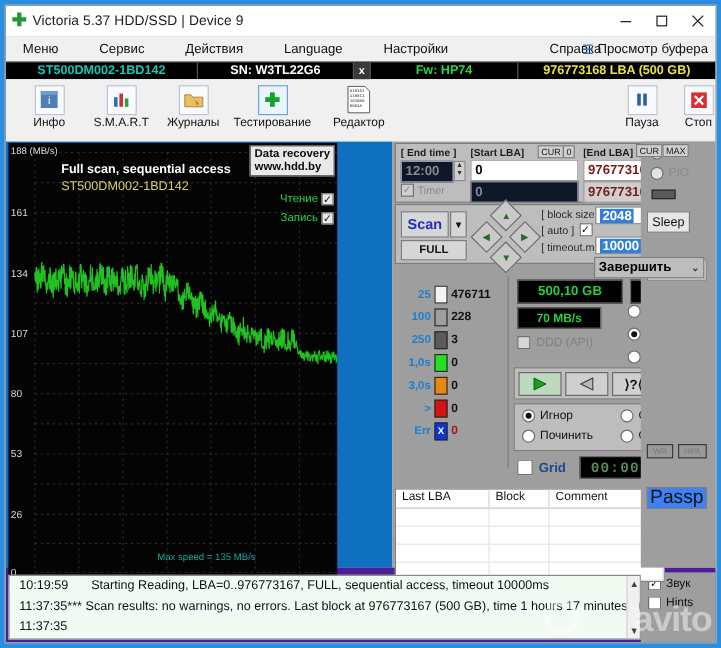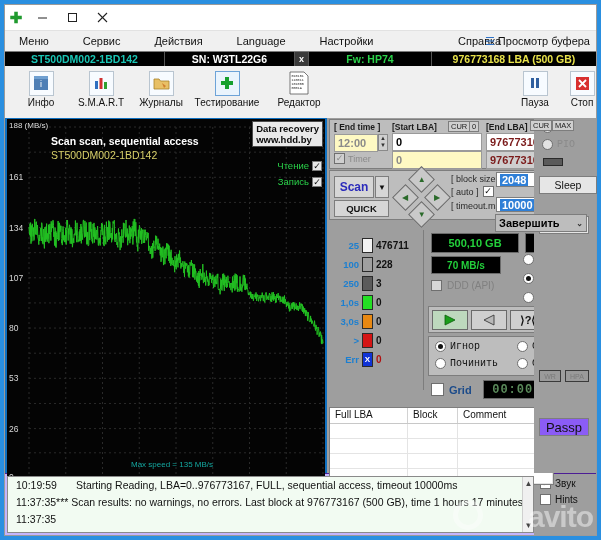--- a/index.html
+++ b/index.html
@@ -73,21 +73,21 @@
   .icbox {
     width:25px; height:25px; border:1px solid #b9c5d0; background:#f7fbff;
     display:flex; align-items:center; justify-content:center;
   }
 
   
   .body { flex:1; display:flex; position:relative; min-height:0; }
 
   
   .graphwrap { width:322px; background:#0f70c0; padding:1px 0 0 2px; position:relative; flex:none; }
-  .graph { position:relative; width:318px; height:372px; background:#040404; overflow:hidden; }
+  .graph { position:relative; width:274px; height:372px; background:#040404; overflow:hidden; }
   .graph svg { position:absolute; left:0; top:0; }
   .g-title { position:absolute; left:44px; top:16px; font-size:10.5px; font-weight:bold; color:#ffffff; }
   .g-sub   { position:absolute; left:44px; top:30px; font-size:10.5px; color:#d8d06a; }
   .g-unit  { position:absolute; left:2px; top:2px; font-size:8px; color:#dcdcdc; }
   .ylab    { position:absolute; left:2px; font-size:8.5px; color:#d9d9d9; }
   .xlab    { position:absolute; bottom:1px; font-size:8px; color:#d9d9d9; }
   .wmk {
     position:absolute; right:2px; top:2px; background:#e9e9e9; border:1px solid #4a4a4a;
     padding:1px 3px; font-size:9.5px; font-weight:bold; color:#0a0a0a; line-height:11px; text-align:left;
   }
@@ -103,21 +103,21 @@
 
   .ctlbox {
     position:absolute; background:#bdbdbd; border:1px solid #7d7d7d;
   }
   .lbl { font-size:9px; color:#2a2a2a; white-space:nowrap; }
   .tinyhdr { font-size:8.5px; color:#1a1a1a; font-weight:bold; }
   .inp {
     background:#ffffff; border:1px solid #9a9a9a; font-size:11px; font-weight:bold;
     padding:1px 3px; line-height:14px;
   }
-  .inp.dim { background:#fef9c3; color:#8a8a8a; }
+  .inp.dim { background:#0f172a; color:#8a8a8a; }
   .cur {
     font-size:7.5px; background:#cfcfcf; border:1px solid #7d7d7d; padding:0 2px; color:#1a1a1a;
   }
   .btn {
     background:#d6d6d6; border:1px solid #7d7d7d; font-size:10px; color:#111;
     display:flex; align-items:center; justify-content:center; cursor:default;
   }
   .btn.blue { color:#2b2bbb; font-weight:bold; font-size:12px; }
   .combo {
     background:#ffffff; border:1px solid #7d7d7d; display:flex; align-items:center;
@@ -140,21 +140,21 @@
   .stnum { width:26px; text-align:right; font-size:9.5px; color:#1c7fd0; font-weight:bold; }
   .stsw  { width:11px; height:15px; border:1px solid #2a2a2a; }
   .stval { font-size:10px; color:#111; font-weight:bold; }
 
   
   .lcd {
     background:#000; display:flex; align-items:center; justify-content:center;
     font-size:11px; font-weight:bold; font-family:"Liberation Sans", sans-serif;
     border:1px solid #6a6a6a;
   }
-  .radio { display:flex; align-items:center; gap:4px; font-size:10px; color:#111;font-family:Liberation Mono, monospace; }
+  .radio { display:flex; align-items:center; gap:4px; font-size:10px; color:#111; }
   .rdot {
     width:11px; height:11px; border-radius:50%; background:#fff; border:1px solid #6f6f6f;
     display:flex; align-items:center; justify-content:center;
   }
   .rdot.on::after { content:""; width:5px; height:5px; border-radius:50%; background:#111; }
   .chk {
     width:11px; height:11px; background:#fff; border:1px solid #6f6f6f;
     display:flex; align-items:center; justify-content:center; font-size:9px; color:#111; line-height:9px;
   }
 
@@ -167,21 +167,21 @@
   .tbl { position:absolute; background:#fff; border:1px solid #7d7d7d; }
   .tbl .hrow { display:flex; height:16px; border-bottom:1px solid #c8c8c8; }
   .tbl .hc { font-size:10px; color:#111; padding:1px 0 0 5px; border-right:1px solid #d2d2d2; }
   .tbl .brow { height:15px; border-bottom:1px solid #e4e4e4; display:flex; }
   .tbl .bc { border-right:1px solid #e4e4e4; }
 
   
   .rail { position:absolute; right:0; top:0; width:62px; height:100%; background:#9e9e9e; }
 
   
-  .logwrap { height:62px; background:#c4b5fd; display:flex; flex:none; border-top:1px solid #4c1d95; }
+  .logwrap { height:62px; background:#4c1d95; display:flex; flex:none; border-top:4px solid #4c1d95; }
   .log { flex:1; background:#f2fbf2; border:1px solid #8a8a8a; margin:2px 0 2px 2px; position:relative; overflow:hidden; }
   .logline { display:flex; font-size:10.5px; line-height:17px; padding-left:8px; white-space:nowrap; }
   .lt { width:60px; color:#111; }
   .lm { color:#111; }
   .lm.blue { color:#15429e; }
   .logsb { position:absolute; right:0; top:0; width:11px; height:100%; background:#f0f0f0; border-left:1px solid #cfcfcf; }
   .logsb .a { position:absolute; left:0; width:11px; text-align:center; font-size:8px; color:#444; }
   .rightbot { width:62px; background:#9e9e9e; padding:4px 0 0 6px; }
   .rb-row { display:flex; align-items:center; gap:4px; font-size:10px; color:#111; margin-bottom:5px; }
 
@@ -197,20 +197,21 @@
   }
 </style>
 </head>
 <body>
 
 <div id="app">
 <div class="win">
 
   <div class="titlebar">
     <div class="tb-icon">✚</div>
+    <div class="tb-title">Victoria 5.37 HDD/SSD | Device 9</div>
     <div class="tb-btns">
       <div class="tb-btn">
         <svg width="11" height="11" viewBox="0 0 11 11">
               <line x1="1" y1="6" x2="10" y2="6" stroke="#222" stroke-width="1"></line>
             </svg>
       </div>
       <div class="tb-btn">
         <svg width="11" height="11" viewBox="0 0 11 11">
               <rect x="1.5" y="1.5" width="8" height="8" fill="none" stroke="#222" stroke-width="1"></rect>
             </svg>
@@ -357,21 +358,21 @@
                 <line y1="8" y2="358" x1="132.25" x2="132.25"></line>
                 <line y1="8" y2="358" x1="169" x2="169"></line>
                 <line y1="8" y2="358" x1="205.75" x2="205.75"></line>
                 <line y1="8" y2="358" x1="242.5" x2="242.5"></line>
                 <line y1="8" y2="358" x1="279.25" x2="279.25"></line>
                 <line y1="8" y2="358" x1="316" x2="316"></line>
               </g>
           <polyline id="curve" fill="none" stroke="#22c022" stroke-width="1" points="22.0,108.0 22.3,113.2 22.7,115.7 23.0,104.6 23.3,117.5 23.6,103.6 24.0,124.7 24.3,116.8 24.6,106.5 24.9,122.3 25.3,104.8 25.6,108.2 25.9,113.3 26.2,117.4 26.6,108.5 26.9,121.5 27.2,120.2 27.6,100.1 27.9,100.0 28.2,115.2 28.5,115.4 28.9,103.4 29.2,103.1 29.5,102.7 29.8,115.8 30.2,106.7 30.5,106.0 30.8,117.9 31.1,119.0 31.5,121.2 31.8,125.6 32.1,115.9 32.5,122.0 32.8,121.5 33.1,117.8 33.4,112.0 33.8,109.0 34.1,113.5 34.4,122.0 34.7,103.7 35.1,106.5 35.4,123.7 35.7,118.4 36.0,125.2 36.4,111.0 36.7,110.0 37.0,123.1 37.4,129.4 37.7,109.2 38.0,108.3 38.3,111.3 38.7,122.8 39.0,107.6 39.3,120.4 39.6,104.6 40.0,118.6 40.3,122.6 40.6,114.4 40.9,116.5 41.3,119.6 41.6,105.7 41.9,124.2 42.3,107.3 42.6,115.0 42.9,104.9 43.2,110.8 43.6,116.1 43.9,121.6 44.2,102.3 44.5,112.7 44.9,104.3 45.2,107.7 45.5,109.1 45.8,101.3 46.2,101.3 46.5,106.3 46.8,117.8 47.2,112.9 47.5,126.5 47.8,125.4 48.1,108.8 48.5,127.5 48.8,111.9 49.1,128.6 49.4,115.3 49.8,113.6 50.1,118.2 50.4,120.1 50.7,118.7 51.1,102.0 51.4,121.8 51.7,104.0 52.1,121.1 52.4,103.8 52.7,105.4 53.0,113.1 53.4,106.8 53.7,111.4 54.0,106.8 54.3,119.5 54.7,124.2 55.0,121.6 55.3,126.1 55.6,112.7 56.0,107.4 56.3,109.8 56.6,121.3 57.0,116.9 57.3,122.5 57.6,123.1 57.9,116.1 58.3,123.2 58.6,108.9 58.9,119.8 59.2,125.6 59.6,110.7 59.9,101.0 60.2,105.9 60.5,101.2 60.9,111.6 61.2,121.5 61.5,109.6 61.9,115.5 62.2,110.0 62.5,105.8 62.8,108.5 63.2,124.7 63.5,109.7 63.8,116.2 64.1,108.4 64.5,124.7 64.8,110.0 65.1,111.9 65.4,128.2 65.8,124.5 66.1,119.2 66.4,119.3 66.8,123.9 67.1,115.2 67.4,115.5 67.7,114.6 68.1,116.4 68.4,101.5 68.7,112.2 69.0,115.3 69.4,111.6 69.7,123.2 70.0,103.8 70.3,116.0 70.7,116.3 71.0,123.2 71.3,121.1 71.7,121.9 72.0,119.4 72.3,112.5 72.6,122.3 73.0,110.2 73.3,122.0 73.6,114.7 73.9,105.0 74.3,124.4 74.6,107.7 74.9,114.5 75.2,116.0 75.6,120.7 75.9,113.6 76.2,101.4 76.6,101.0 76.9,106.7 77.2,113.1 77.5,118.4 77.9,101.9 78.2,108.1 78.5,117.6 78.8,113.6 79.2,103.5 79.5,116.0 79.8,125.4 80.1,113.7 80.5,125.1 80.8,112.9 81.1,126.8 81.5,126.7 81.8,125.7 82.1,103.3 82.4,118.2 82.8,121.1 83.1,103.1 83.4,112.5 83.7,102.8 84.1,104.1 84.4,119.6 84.7,110.0 85.0,122.4 85.4,119.8 85.7,124.4 86.0,104.9 86.4,114.4 86.7,117.7 87.0,103.9 87.3,123.6 87.7,108.6 88.0,108.6 88.3,111.1 88.6,120.2 89.0,113.2 89.3,111.1 89.6,112.2 89.9,120.6 90.3,110.4 90.6,107.0 90.9,116.3 91.3,126.4 91.6,126.5 91.9,119.4 92.2,124.4 92.6,121.5 92.9,118.7 93.2,126.5 93.5,118.6 93.9,111.4 94.2,112.2 94.5,105.0 94.8,104.0 95.2,116.1 95.5,105.1 95.8,108.9 96.2,111.8 96.5,125.7 96.8,118.2 97.1,127.1 97.5,105.9 97.8,122.4 98.1,117.6 98.4,121.3 98.8,125.3 99.1,115.2 99.4,102.7 99.7,110.7 100.1,112.9 100.4,122.6 100.7,108.0 101.1,119.3 101.4,120.9 101.7,101.6 102.0,118.3 102.4,120.3 102.7,102.6 103.0,104.7 103.3,113.3 103.7,118.8 104.0,118.0 104.3,114.0 104.6,123.3 105.0,120.5 105.3,108.9 105.6,120.4 106.0,102.5 106.3,103.9 106.6,104.4 106.9,102.4 107.3,101.3 107.6,121.4 107.9,122.0 108.2,123.0 108.6,115.3 108.9,119.9 109.2,115.0 109.5,114.0 109.9,125.9 110.2,123.2 110.5,126.3 110.9,128.4 111.2,115.6 111.5,109.5 111.8,115.5 112.2,113.4 112.5,122.4 112.8,118.7 113.1,131.1 113.5,117.4 113.8,118.9 114.1,128.6 114.4,127.0 114.8,110.4 115.1,118.9 115.4,118.4 115.8,117.2 116.1,123.7 116.4,103.8 116.7,117.7 117.1,104.4 117.4,105.0 117.7,104.8 118.0,112.9 118.4,116.1 118.7,118.5 119.0,101.0 119.3,117.6 119.7,116.3 120.0,114.6 120.3,109.5 120.7,126.2 121.0,115.1 121.3,121.4 121.6,115.6 122.0,113.8 122.3,106.5 122.6,111.5 122.9,124.2 123.3,108.5 123.6,120.1 123.9,114.7 124.2,117.5 124.6,109.7 124.9,110.9 125.2,107.0 125.6,110.7 125.9,125.5 126.2,102.4 126.5,118.4 126.9,109.6 127.2,99.9 127.5,112.2 127.8,100.1 128.2,117.1 128.5,114.2 128.8,103.2 129.1,112.0 129.5,123.4 129.8,117.7 130.1,127.6 130.5,125.9 130.8,132.3 131.1,121.7 131.4,110.7 131.8,123.7 132.1,114.4 132.4,106.3 132.7,107.8 133.1,118.4 133.4,111.8 133.7,120.6 134.0,112.4 134.4,109.1 134.7,124.9 135.0,115.7 135.4,112.6 135.7,110.6 136.0,119.9 136.3,124.0 136.7,121.8 137.0,110.7 137.3,114.1 137.6,123.9 138.0,110.7 138.3,110.8 138.6,116.5 138.9,118.3 139.3,121.3 139.6,118.1 139.9,113.1 140.3,114.1 140.6,119.2 140.9,117.3 141.2,113.9 141.6,131.6 141.9,131.8 142.2,127.9 142.5,126.9 142.9,127.8 143.2,134.9 143.5,129.2 143.8,134.9 144.2,130.8 144.5,127.1 144.8,139.6 145.2,136.0 145.5,124.3 145.8,138.7 146.1,130.2 146.5,127.5 146.8,121.7 147.1,128.5 147.4,127.9 147.8,127.8 148.1,131.9 148.4,124.4 148.7,116.6 149.1,125.5 149.4,117.7 149.7,117.3 150.1,130.4 150.4,129.6 150.7,125.6 151.0,119.7 151.4,126.6 151.7,130.9 152.0,127.2 152.3,129.8 152.7,124.6 153.0,132.7 153.3,136.5 153.6,128.0 154.0,142.8 154.3,139.8 154.6,128.9 155.0,130.2 155.3,138.3 155.6,136.3 155.9,127.5 156.3,141.2 156.6,146.1 156.9,130.9 157.2,130.2 157.6,130.8 157.9,145.2 158.2,129.1 158.5,128.8 158.9,136.8 159.2,139.3 159.5,124.3 159.9,126.5 160.2,130.3 160.5,124.7 160.8,124.8 161.2,136.8 161.5,125.8 161.8,142.0 162.1,126.7 162.5,137.8 162.8,144.1 163.1,132.9 163.4,136.7 163.8,146.9 164.1,130.8 164.4,145.4 164.8,143.0 165.1,138.8 165.4,144.8 165.7,146.2 166.1,145.3 166.4,141.2 166.7,146.8 167.0,146.0 167.4,148.1 167.7,153.2 168.0,137.2 168.3,147.9 168.7,141.8 169.0,148.8 169.3,150.3 169.7,135.4 170.0,143.5 170.3,138.8 170.6,143.2 171.0,148.4 171.3,138.5 171.6,134.9 171.9,141.3 172.3,135.2 172.6,131.5 172.9,144.0 173.2,138.4 173.6,140.8 173.9,149.5 174.2,144.0 174.6,147.5 174.9,147.1 175.2,147.6 175.5,146.5 175.9,142.2 176.2,144.8 176.5,145.7 176.8,153.9 177.2,150.2 177.5,158.0 177.8,142.5 178.1,147.5 178.5,149.6 178.8,144.0 179.1,146.8 179.5,144.4 179.8,144.4 180.1,144.7 180.4,153.3 180.8,147.4 181.1,149.2 181.4,157.3 181.7,146.2 182.1,158.6 182.4,152.9 182.7,155.5 183.0,143.2 183.4,145.2 183.7,146.6 184.0,146.1 184.4,141.0 184.7,146.6 185.0,145.5 185.3,144.2 185.7,158.2 186.0,146.1 186.3,145.2 186.6,158.4 187.0,152.5 187.3,154.6 187.6,145.4 187.9,160.7 188.3,149.5 188.6,153.3 188.9,152.3 189.3,158.2 189.6,162.5 189.9,157.4 190.2,157.4 190.6,163.8 190.9,153.8 191.2,164.8 191.5,166.9 191.9,152.0 192.2,168.9 192.5,154.0 192.8,161.4 193.2,150.0 193.5,154.1 193.8,156.8 194.2,157.1 194.5,154.5 194.8,160.7 195.1,159.2 195.5,158.3 195.8,145.1 196.1,158.6 196.4,164.1 196.8,159.5 197.1,153.6 197.4,158.8 197.7,163.0 198.1,157.9 198.4,159.7 198.7,166.5 199.1,159.7 199.4,151.6 199.7,159.4 200.0,157.3 200.4,158.8 200.7,162.6 201.0,160.5 201.3,166.9 201.7,162.3 202.0,166.3 202.3,158.5 202.6,153.9 203.0,155.6 203.3,159.9 203.6,154.5 204.0,159.3 204.3,159.1 204.6,163.8 204.9,156.9 205.3,157.1 205.6,161.0 205.9,155.6 206.2,164.7 206.6,169.1 206.9,160.7 207.2,157.8 207.5,162.2 207.9,167.9 208.2,160.2 208.5,164.6 208.9,156.7 209.2,165.2 209.5,162.8 209.8,165.0 210.2,155.2 210.5,158.8 210.8,154.8 211.1,169.4 211.5,170.9 211.8,170.9 212.1,170.6 212.4,169.8 212.8,171.0 213.1,175.3 213.4,170.6 213.8,159.5 214.1,167.0 214.4,161.0 214.7,171.0 215.1,171.5 215.4,164.0 215.7,154.9 216.0,159.3 216.4,166.1 216.7,154.6 217.0,168.5 217.3,171.8 217.7,156.3 218.0,160.6 218.3,163.6 218.7,160.5 219.0,167.9 219.3,157.9 219.6,168.8 220.0,166.3 220.3,168.1 220.6,164.2 220.9,156.7 221.3,161.6 221.6,162.0 221.9,163.6 222.2,162.5 222.6,168.5 222.9,168.6 223.2,164.0 223.6,165.7 223.9,171.2 224.2,164.3 224.5,164.0 224.9,166.3 225.2,173.4 225.5,157.6 225.8,169.1 226.2,162.0 226.5,169.2 226.8,167.5 227.1,156.2 227.5,159.3 227.8,171.6 228.1,154.6 228.5,156.7 228.8,170.3 229.1,168.5 229.4,155.3 229.8,164.2 230.1,156.3 230.4,172.7 230.7,167.8 231.1,171.0 231.4,170.0 231.7,170.1 232.0,172.7 232.4,171.9 232.7,170.2 233.0,157.4 233.4,171.6 233.7,164.9 234.0,164.8 234.3,167.6 234.7,172.5 235.0,172.9 235.3,166.4 235.6,168.3 236.0,158.3 236.3,155.8 236.6,156.2 236.9,166.5 237.3,164.9 237.6,156.1 237.9,170.8 238.3,159.4 238.6,170.9 238.9,170.9 239.2,167.1 239.6,169.8 239.9,164.7 240.2,168.7 240.5,170.5 240.9,170.9 241.2,174.9 241.5,176.1 241.8,173.8 242.2,175.9 242.5,175.6 242.8,175.5 243.2,172.6 243.5,178.3 243.8,173.0 244.1,178.1 244.5,179.7 244.8,174.9 245.1,176.2 245.4,179.8 245.8,175.0 246.1,178.8 246.4,181.8 246.7,180.1 247.1,176.6 247.4,177.2 247.7,177.7 248.1,174.8 248.4,175.2 248.7,179.6 249.0,173.4 249.4,176.9 249.7,182.0 250.0,175.9 250.3,175.4 250.7,177.6 251.0,176.0 251.3,180.6 251.6,182.3 252.0,178.5 252.3,178.2 252.6,179.3 253.0,176.1 253.3,179.8 253.6,182.2 253.9,178.5 254.3,176.2 254.6,177.1 254.9,178.9 255.2,173.6 255.6,177.1 255.9,176.3 256.2,182.1 256.5,181.4 256.9,176.4 257.2,180.4 257.5,183.1 257.9,183.5 258.2,175.9 258.5,174.8 258.8,173.7 259.2,173.3 259.5,175.9 259.8,180.8 260.1,179.7 260.5,177.9 260.8,179.5 261.1,176.6 261.4,179.5 261.8,181.0 262.1,176.6 262.4,174.0 262.8,175.7 263.1,175.2 263.4,182.4 263.7,179.5 264.1,176.9 264.4,180.2 264.7,183.0 265.0,173.4 265.4,180.5 265.7,176.2 266.0,179.8 266.3,173.1 266.7,181.7 267.0,175.0 267.3,178.6 267.7,180.2 268.0,177.0 268.3,177.5 268.6,183.8 269.0,182.1 269.3,183.3 269.6,175.2 269.9,175.5 270.3,178.0 270.6,179.0 270.9,175.7 271.2,174.1 271.6,181.1 271.9,177.3 272.2,179.2 272.6,176.9 272.9,176.8 273.2,183.0 273.5,177.6 273.9,181.5 274.2,182.3 274.5,181.3 274.8,182.7 275.2,177.7 275.5,179.4 275.8,184.2 276.1,179.0 276.5,184.3 276.8,177.8 277.1,179.1 277.5,176.5 277.8,185.1 278.1,181.9 278.4,180.2 278.8,183.7 279.1,183.6 279.4,188.0 279.7,183.3 280.1,186.3 280.4,186.6 280.7,184.2 281.0,182.6 281.4,187.0 281.7,189.4 282.0,183.9 282.4,192.4 282.7,186.2 283.0,189.6 283.3,190.6 283.7,191.5 284.0,187.6 284.3,184.5 284.6,184.7 285.0,189.8 285.3,183.7 285.6,189.8 285.9,186.3 286.3,183.2 286.6,187.5 286.9,183.3 287.3,191.3 287.6,184.6 287.9,188.1 288.2,188.3 288.6,189.8 288.9,185.3 289.2,184.4 289.5,190.4 289.9,187.4 290.2,191.2 290.5,186.7 290.8,187.8 291.2,187.0 291.5,191.9 291.8,188.9 292.2,188.7 292.5,183.4 292.8,189.6 293.1,190.2 293.5,186.7 293.8,184.6 294.1,184.5 294.4,186.7 294.8,184.9 295.1,191.8 295.4,185.6 295.7,193.0 296.1,188.2 296.4,187.6 296.7,194.6 297.1,191.0 297.4,193.1 297.7,189.2 298.0,192.5 298.4,196.9 298.7,191.1 299.0,197.1 299.3,191.5 299.7,194.2 300.0,192.8 300.3,194.3 300.6,201.7 301.0,193.7 301.3,193.1 301.6,195.8 302.0,200.7 302.3,202.4 302.6,202.9 302.9,202.9 303.3,201.8 303.6,196.9 303.9,202.6 304.2,199.6 304.6,204.7 304.9,204.6 305.2,201.6 305.5,202.3 305.9,204.5 306.2,204.7 306.5,205.4 306.9,207.1 307.2,207.7 307.5,201.7 307.8,204.4 308.2,208.9 308.5,211.5 308.8,206.7 309.1,205.9 309.5,209.7 309.8,208.2 310.1,215.7 310.4,213.4 310.8,212.2 311.1,208.0 311.4,209.6 311.8,211.0 312.1,217.8 312.4,213.6 312.7,216.2 313.1,216.7 313.4,212.6 313.7,213.7 314.0,214.9 314.4,224.5 314.7,216.2 315.0,225.1 315.3,220.8 315.7,220.4 316,223.95744680851064"></polyline>
         </svg>
         <div class="g-unit">188 (MB/s)</div>
-        <div class="g-title">Scan scan, sequential access</div>
+        <div class="g-title">Full scan, sequential access</div>
         <div class="g-sub">ST500DM002-1BD142</div>
 
         <div class="wmk">
           <div>Data recovery</div>
           <div>www.hdd.by</div>
         </div>
 
         <div class="legend" style="top:41px">
           <span>Чтение</span>
           <span class="cbx">✓</span>
@@ -426,21 +427,21 @@
         <div class="inp" style="position:absolute;left:156px;top:13px;width:88px;color:#7b1a1a">976773167</div>
         <div class="inp dim" style="position:absolute;left:156px;top:31px;width:88px;color:#7b1a1a;background:#cfcfcf">976773167</div>
       </div>
 
       <span class="cur" style="position:absolute;left:203px;top:2px;z-index:5">CUR</span>
       <span class="cur" style="position:absolute;left:225px;top:2px;z-index:5">MAX</span>
 
       <div class="ctlbox" style="left:2px; top:52px; width:208px; height:50px;">
         <div class="btn blue" style="position:absolute;left:4px;top:5px;width:40px;height:22px">Scan</div>
         <div class="btn" style="position:absolute;left:45px;top:5px;width:14px;height:22px;font-size:8px">▼</div>
-        <div class="btn" style="position:absolute;left:4px;top:29px;width:55px;height:17px;font-weight:bold;font-size:9.5px">QUICK</div>
+        <div class="btn" style="position:absolute;left:4px;top:29px;width:55px;height:17px;font-weight:bold;font-size:9.5px">FULL</div>
 
         <div class="dpad" style="left:66px;top:1px">
           <div style="left:16px;top:-2px">
                 <span style="transform:rotate(-45deg)">▲</span>
               </div>
           <div style="left:0px;top:16px">
                 <span style="transform:rotate(-45deg)">◀</span>
               </div>
           <div style="left:32px;top:16px">
                 <span style="transform:rotate(-45deg)">▶</span>
@@ -571,21 +572,21 @@
       </div>
 
       <div style="position:absolute;left:104px;top:265px;display:flex;align-items:flex-end;gap:5px">
         <span class="chk" style="width:13px;height:13px"></span>
         <span style="font-size:11px;font-weight:bold;color:#1a4a8a">Grid</span>
       </div>
       <div class="lcd" style="position:absolute;left:156px;top:262px;width:84px;height:19px;color:#5a8a5a;font-family:'Liberation Mono',monospace;font-size:12px;letter-spacing:1px">00:00:01</div>
 
       <div class="tbl" style="left:2px;top:289px;width:225px;height:78px">
         <div class="hrow">
-          <div class="hc" style="width:78px">Full LBA</div>
+          <div class="hc" style="width:78px">Last LBA</div>
           <div class="hc" style="width:50px">Block</div>
           <div class="hc" style="flex:1">Comment</div>
         </div>
         <div class="brow">
               <div class="bc" style="width:78px"></div>
               <div class="bc" style="width:50px"></div>
               <div class="bc" style="flex:1"></div>
             </div>
         <div class="brow">
               <div class="bc" style="width:78px"></div>
@@ -607,25 +608,25 @@
       <div class="rail">
         <div class="radio" style="position:absolute;left:8px;top:4px">
           <span class="rdot" style="background:#e2e2e2"></span>
           <span style="color:#8a8a8a">API</span>
         </div>
         <div class="radio" style="position:absolute;left:8px;top:21px">
           <span class="rdot" style="background:#e2e2e2"></span>
           <span style="color:#8a8a8a">PIO</span>
         </div>
         <div style="position:absolute;left:9px;top:40px;width:20px;height:8px;background:#5a5a5a;border:1px solid #2a2a2a"></div>
-        <div class="btn" style="position:absolute;left:5px;top:58px;width:58px;height:18px;background:#e6e6e6;font-size:10.5px">Sleep</div>
+        <div class="btn" style="position:absolute;left:5px;top:58px;width:36px;height:18px;background:#e6e6e6;font-size:10.5px">Sleep</div>
         <div class="btn" style="position:absolute;left:5px;top:98px;width:50px;height:18px;background:#e6e6e6;font-size:10.5px">Recall</div>
         <div class="btn" style="position:absolute;left:5px;top:252px;width:22px;height:12px;background:#9a9a9a;border-color:#3a3a3a;font-size:7px;color:#7a7a7a">WR</div>
         <div class="btn" style="position:absolute;left:31px;top:252px;width:24px;height:12px;background:#9a9a9a;border-color:#3a3a3a;font-size:7px;color:#7a7a7a">HPA</div>
-        <div class="btn" style="position:absolute;left:5px;top:300px;width:50px;height:18px;background:#8b5cf6;font-size:13px">Passp</div>
+        <div class="btn" style="position:absolute;left:5px;top:288px;width:50px;height:18px;background:#3b82f6;font-size:16px">Passp</div>
       </div>
     </div>
   </div>
 
   <div class="logwrap">
     <div class="log">
       <div class="logline">
         <span class="lt">10:19:59</span>
         <span class="lm">Starting Reading, LBA=0..976773167, FULL, sequential access, timeout 10000ms</span>
       </div>

